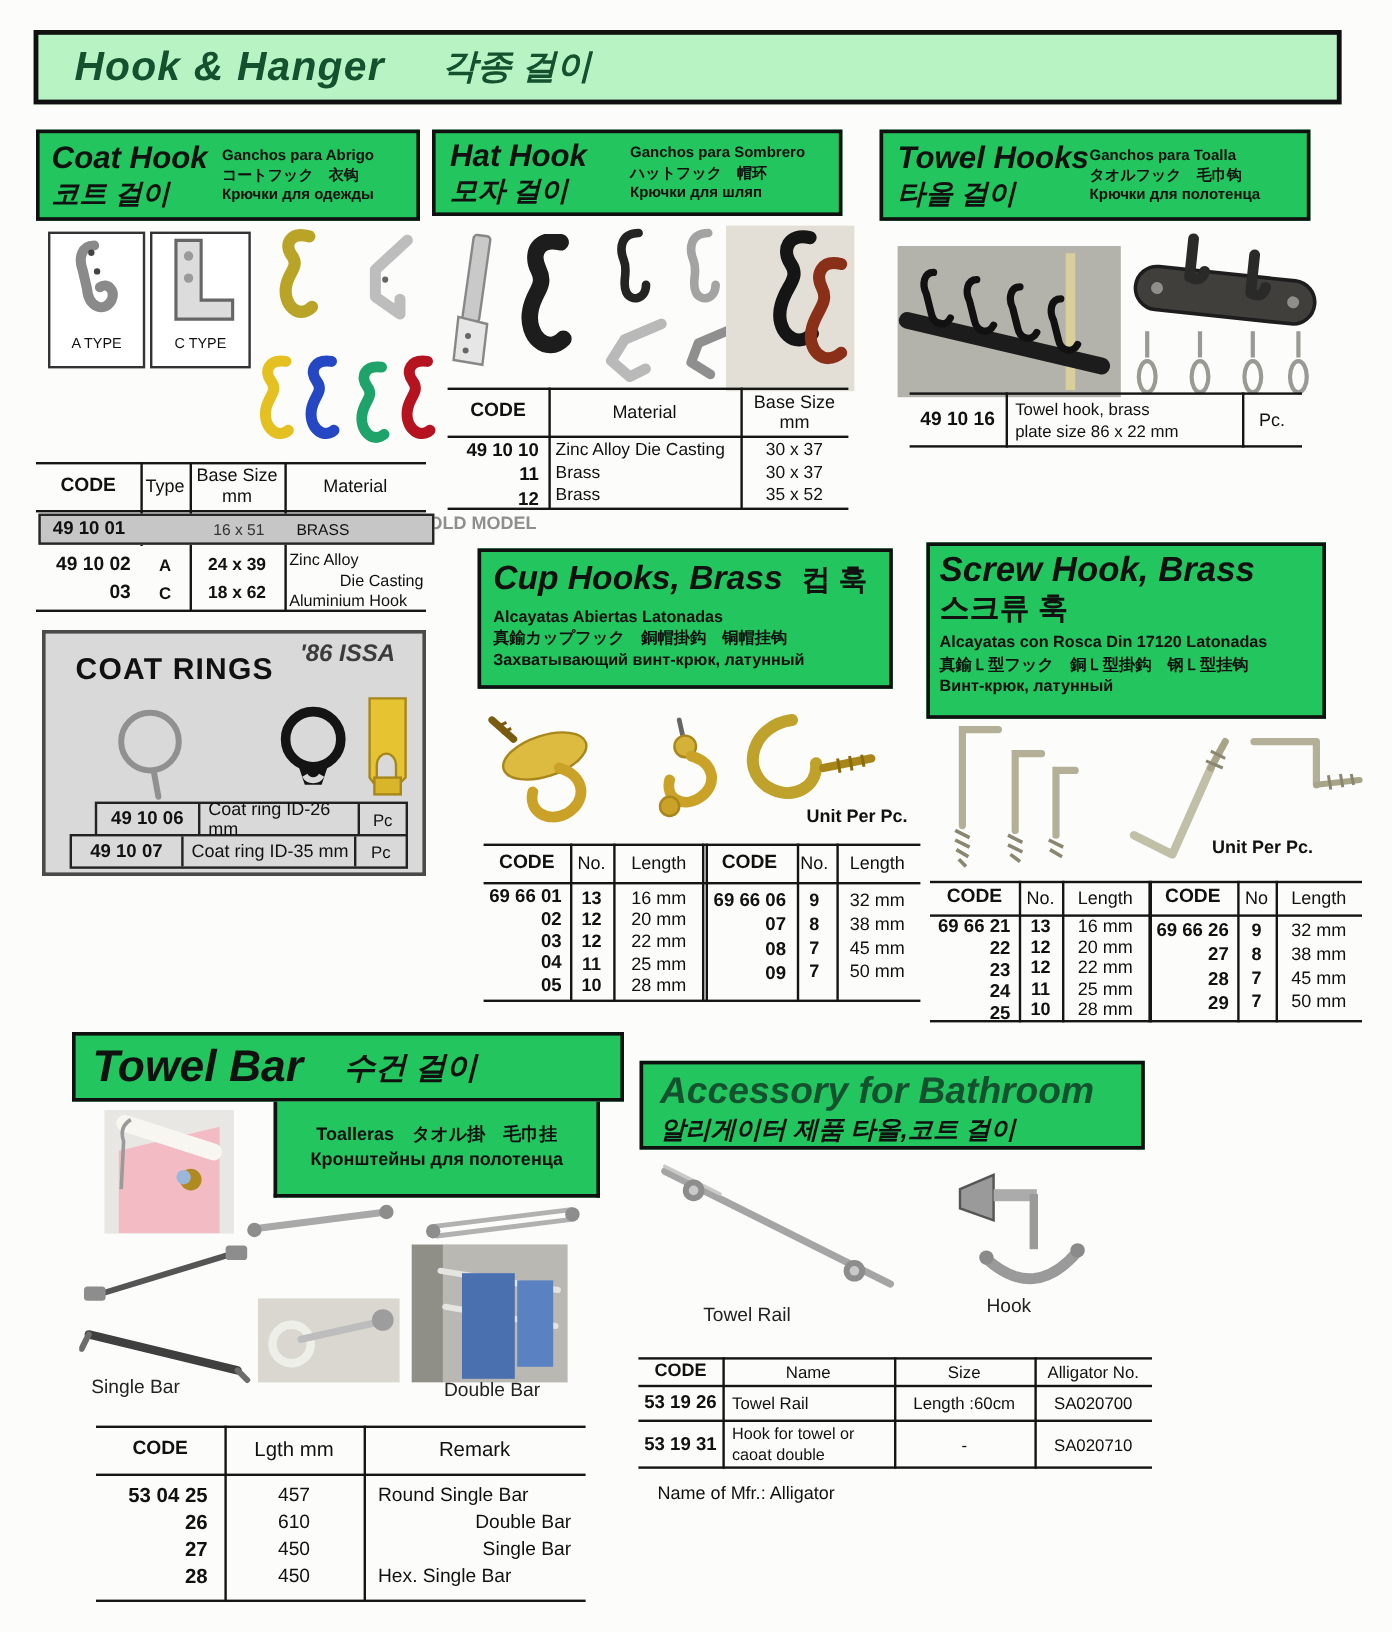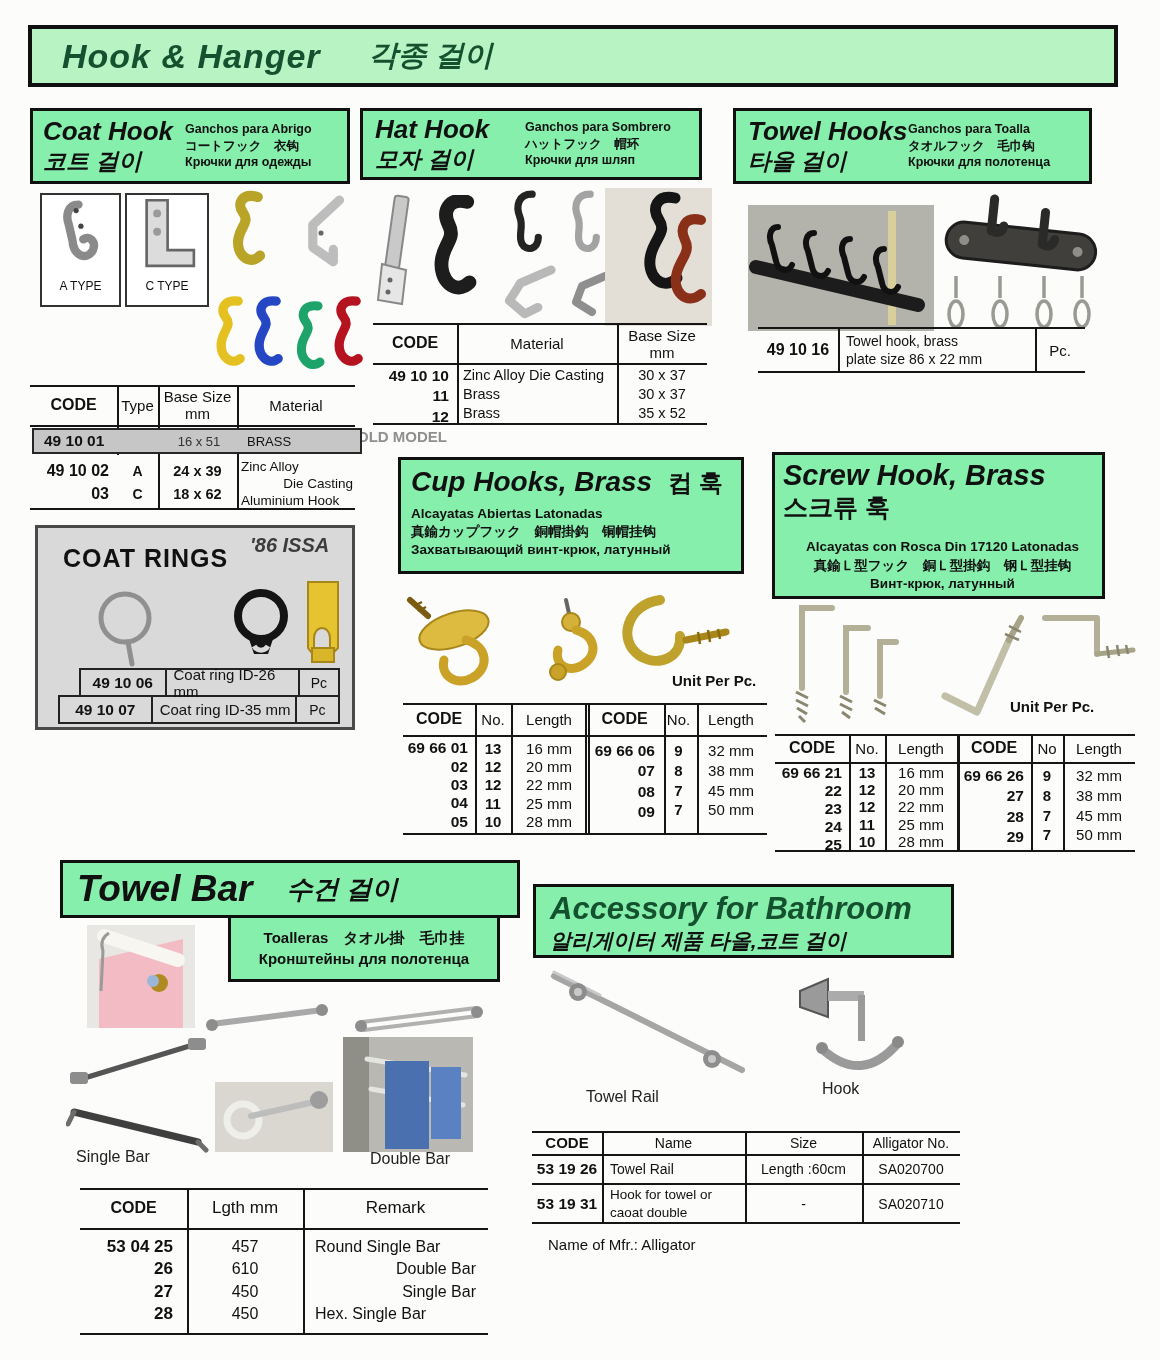--- a/index.html
+++ b/index.html
@@ -3,21 +3,21 @@
 <meta charset="utf-8">
 <style>
   html,body{margin:0;padding:0;background:#e8e8e8;}
   .page{position:relative;width:1160px;height:1360px;background:#fcfcfa;
         font-family:"Liberation Sans",sans-serif;color:#111;overflow:hidden;margin:0 auto;}
   .abs{position:absolute;}
   
   .banner{background:#b8f3c4;border:4px solid #101010;display:flex;align-items:center;}
   .banner .en{font-style:italic;font-weight:bold;font-size:34px;color:#14512e;letter-spacing:1px;}
   .banner .ko{font-style:italic;font-weight:bold;font-size:29px;color:#14512e;margin-left:48px;}
-  .cyanbox{background:#86efac;border:3px solid #101010;box-sizing:border-box;}
+  .cyanbox{background:#22c55e;border:3px solid #101010;box-sizing:border-box;}
   .hdr2col{display:flex;align-items:center;}
   .t-en{font-style:italic;font-weight:bold;font-size:26px;line-height:1.15;}
   .t-ko{font-style:italic;font-weight:bold;font-size:23px;line-height:1.25;}
   .langs{font-size:12.5px;font-weight:bold;line-height:1.35;}
   
   .tbl{position:absolute;box-sizing:border-box;}
   .hrule{position:absolute;left:0;right:0;height:0;border-top:2px solid #151515;}
   .vrule{position:absolute;top:0;bottom:0;width:0;border-left:2px solid #151515;}
   .flexrow{display:flex;}
   .cell{box-sizing:border-box;}
@@ -310,21 +310,21 @@
     <div class="langs" style="font-size:13.5px;margin-top:6px;">
       <div>Alcayatas Abiertas Latonadas</div>
       <div>真鍮カップフック　銅帽掛鈎　铜帽挂钩</div>
       <div>Захватывающий винт-крюк, латунный</div>
     </div>
   </div>
 
   <div class="abs cyanbox" style="left:772px;top:452px;width:333px;height:147px;padding:4px 0 0 8px;">
     <div class="t-en" style="font-size:29px;">Screw Hook, Brass</div>
     <div style="font-size:25px;font-weight:bold;line-height:1.2;">스크류 훅</div>
-    <div class="langs" style="font-size:13.5px;margin-top:16px;text-align:center;">
+    <div class="langs" style="font-size:13.5px;margin-top:4px;">
       <div>Alcayatas con Rosca Din 17120 Latonadas</div>
       <div>真鍮Ｌ型フック　銅Ｌ型掛鈎　钢Ｌ型挂钩</div>
       <div>Винт-крюк, латунный</div>
     </div>
   </div>
 
   <svg class="abs" style="left:402px;top:592px;" width="120" height="102" viewBox="0 0 120 102">
     <path d="M26 24 L8 8" stroke="#7a5c10" stroke-width="6" stroke-linecap="round"></path>
     <path d="M12 14 L20 10 M16 19 L24 15" stroke="#7a5c10" stroke-width="2.5"></path>
     <ellipse cx="52" cy="38" rx="36" ry="17" fill="#dcbb40" stroke="#a8861a" stroke-width="2" transform="rotate(-18 52 38)"></ellipse>
@@ -484,21 +484,21 @@
         <div class="rline">45 mm</div>
         <div class="rline">50 mm</div>
       </div>
     </div>
   </div>
 
   <div class="abs cyanbox" style="left:60px;top:860px;width:460px;height:58px;display:flex;align-items:center;padding-left:14px;">
     <span class="t-en" style="font-size:37px;">Towel Bar</span>
     <span style="font-size:26px;font-weight:bold;font-style:italic;margin-left:34px;">수건 걸이</span>
   </div>
-  <div class="abs cyanbox" style="left:228px;top:918px;width:272px;height:64px;border-top:none;display:flex;flex-direction:column;justify-content:center;align-items:center;">
+  <div class="abs cyanbox" style="left:228px;top:918px;width:272px;height:80px;border-top:none;display:flex;flex-direction:column;justify-content:center;align-items:center;">
     <div class="langs" style="font-size:15px;">Toalleras　タオル掛　毛巾挂</div>
     <div class="langs" style="font-size:15px;">Кронштейны для полотенца</div>
   </div>
 
   <div class="abs" style="left:87px;top:925px;width:108px;height:103px;background:#e9e7e3;overflow:hidden;">
     <svg width="108" height="103" viewBox="0 0 108 103">
       <polygon points="12,34 96,14 96,103 12,103" fill="#f3bcc4"></polygon>
       <rect x="8" y="16" width="92" height="14" rx="7" fill="#f7f6f1" transform="rotate(18 54 23)"></rect>
       <circle cx="72" cy="58" r="9" fill="#b08a20"></circle>
         <circle cx="66" cy="56" r="6" fill="#9ab6d9"></circle>

